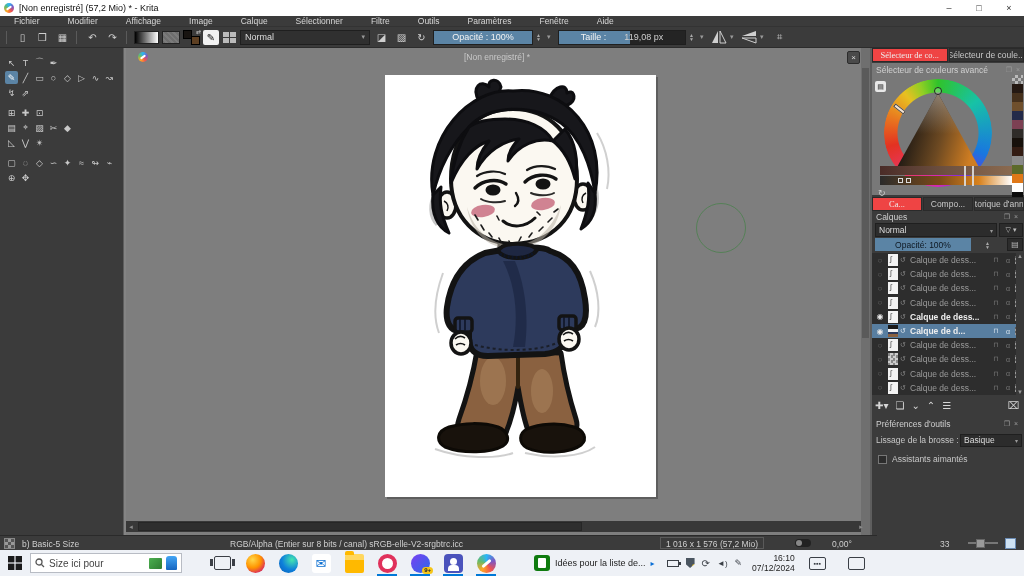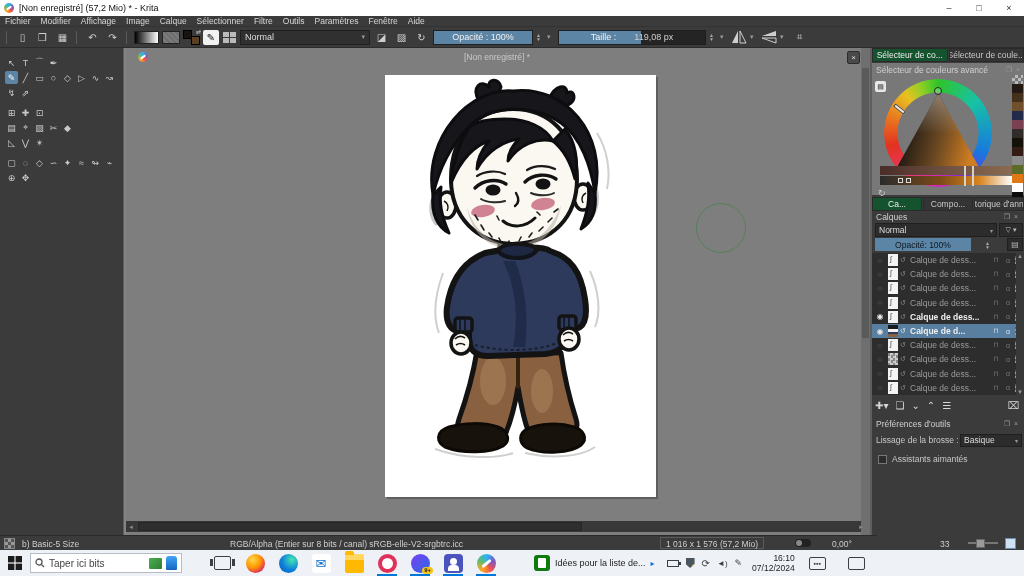--- a/index.html
+++ b/index.html
@@ -14,39 +14,39 @@
   html,body{width:1024px;height:576px;overflow:hidden;background:#000;}
   #root{position:relative;width:1024px;height:576px;background:var(--ui-dark);font-size:9px;color:var(--txt);}
   
   .titlebar{position:absolute;left:0;top:0;width:1024px;height:16px;background:#fff;color:#111;display:flex;align-items:center;font-size:9px;}
   .krita-logo{width:10px;height:10px;border-radius:50%;margin:0 5px 0 4px;background:conic-gradient(#29b6f6,#7e57c2,#ef5350,#ffa726,#66bb6a,#29b6f6);position:relative;}
   .krita-logo::after{content:"";position:absolute;left:2px;top:4px;width:6px;height:2px;background:#fff;transform:rotate(-35deg);border-radius:1px;}
   .win-controls{margin-left:auto;display:flex;height:100%;}
   .win-btn{width:30px;height:100%;display:flex;align-items:center;justify-content:center;font-size:9px;color:#333;}
   
   .menubar{position:absolute;left:0;top:16px;width:1024px;height:11px;background:var(--ui-dark);display:flex;align-items:center;border-bottom:1px solid #333;}
-  .menu-item{padding:0 5px;color:#d8d8d8;font-size:8.5px;line-height:11px;}
+  .menu-item{padding:0 14px;color:#d8d8d8;font-size:8.5px;line-height:11px;}
   
   .toolbar{position:absolute;left:0;top:27px;width:1024px;height:21px;background:var(--ui-dark);display:flex;align-items:center;gap:3px;padding-left:4px;border-bottom:1px solid #2c2c2c;}
   .tbtn{width:17px;height:15px;display:flex;align-items:center;justify-content:center;color:#cfcfcf;font-size:10px;border-radius:2px;}
   .tsep{width:3px;height:13px;border-left:1px solid #5a5a5a;margin:0 2px;}
   .grad-preview{width:25px;height:13px;background:linear-gradient(to right,#000,#fff);border:1px solid #222;}
   .pat-preview{width:18px;height:13px;background:repeating-linear-gradient(45deg,#6e6e6e 0 2px,#7b7b7b 2px 4px);border:1px solid #222;}
   .fgbg{width:17px;height:15px;position:relative;}
   .fgbg .fg{position:absolute;left:0;top:0;width:9px;height:9px;background:#181411;border:1px solid #000;}
   .fgbg .bg{position:absolute;right:0;bottom:0;width:9px;height:9px;background:#5d3f22;border:1px solid #000;}
   .fgbg .swap{position:absolute;right:-1px;top:-2px;font-size:6px;color:#ccc;}
   .brush-editor{width:16px;height:15px;background:#f2f2f2;border-radius:2px;color:#111;display:flex;align-items:center;justify-content:center;font-size:10px;}
   .presets-grid{width:15px;height:13px;display:grid;grid-template-columns:6px 6px;grid-template-rows:5px 5px;gap:1px;align-content:center;justify-content:center;}
   .presets-grid i{background:#bbb;}
   .blend-select{width:130px;height:15px;background:#303030;border:1px solid #1f1f1f;color:#ddd;display:flex;align-items:center;padding:0 4px;font-size:9px;}
   .blend-select .arrow{margin-left:auto;color:#999;font-size:7px;}
   .slider{height:15px;border:1px solid #1f1f1f;display:flex;align-items:center;justify-content:center;color:#f2f2f2;font-size:9px;}
   .slider.opacity{width:100px;background:var(--accent);}
-  .slider.size{width:148px;background:linear-gradient(to right,var(--accent) 0 56%,#242424 56%);gap:18px;}
+  .slider.size{width:128px;background:linear-gradient(to right,var(--accent) 0 56%,#242424 56%);gap:18px;}
   .spin{display:flex;flex-direction:column;justify-content:center;color:#aaa;font-size:5px;line-height:4px;width:8px;}
   .mini-arrow{color:#999;font-size:7px;width:8px;}
   .msvg{width:16px;height:14px;}
   
   .main{position:absolute;left:0;top:48px;width:1024px;height:487px;display:flex;}
   
   .toolbox{width:124px;height:100%;background:var(--ui-dark);padding:8px 0 0 4px;border-right:1px solid #5e5e5e;}
   .tool-row{display:flex;margin-bottom:2px;}
   .tool{width:13px;height:13px;display:flex;align-items:center;justify-content:center;color:#c9c9c9;font-size:9px;border-radius:2px;margin:0 0 0 1px;}
   .tool.active{background:var(--accent);color:#fff;}
@@ -61,21 +61,21 @@
   .cursor-circle{position:absolute;left:572px;top:155px;width:50px;height:50px;border-radius:50%;border:1px solid var(--art-cursor);opacity:.85;}
   .hscroll{position:absolute;left:2px;bottom:3px;width:740px;height:11px;background:#383838;display:flex;align-items:center;}
   .hscroll .thumb{position:absolute;left:12px;width:444px;height:9px;top:1px;background:#2e2e2e;border:1px solid #262626;}
   .hscroll .arr{width:10px;text-align:center;color:#8a8a8a;font-size:7px;z-index:2;}
   .vscroll{position:absolute;right:0;top:0;width:9px;height:100%;background:#6f6f6f;}
   .vscroll .thumb{position:absolute;top:20px;left:1px;width:7px;height:270px;background:#5a5a5a;}
   
   .rpanel{position:relative;width:154px;height:100%;background:var(--ui-dark);border-left:2px solid #5e5e5e;font-size:8.5px;}
   .ptabs{position:absolute;left:0;top:0;width:100%;height:14px;display:flex;gap:1px;}
   .ptab{flex:1;background:#343434;border:1px solid #2a2a2a;color:#c8c8c8;display:flex;align-items:center;justify-content:center;overflow:hidden;white-space:nowrap;}
-  .ptab.active{background:#14532d;color:#eee;}
+  .ptab.active{background:#ef4444;color:#eee;font-family:Liberation Serif, serif;}
   .phead{display:flex;align-items:center;color:#d0d0d0;}
   .phead .ico{margin-left:auto;color:#9a9a9a;font-size:7px;letter-spacing:1px;padding-right:3px;}
   .wheel-zone{position:absolute;left:0;top:15px;width:152px;height:132px;background:#787878;}
   .hue-ring{position:absolute;left:12px;top:16px;width:108px;height:108px;border-radius:50%;
     background:conic-gradient(from 0deg,#30c32a,#17c2a6 50deg,#1976e0 115deg,#7a2fd8 150deg,#d428b9 180deg,#e8386d 215deg,#e33221 255deg,#e8711f 285deg,#e8c021 320deg,#8fcf25 340deg,#30c32a);
     -webkit-mask:radial-gradient(circle,transparent 0 40px,#000 41px);mask:radial-gradient(circle,transparent 0 40px,#000 41px);}
   .hue-mark{position:absolute;left:21px;top:44px;width:13px;height:4px;background:#f2e2d2;border:1px solid #444;transform:rotate(38deg);}
   .sv-tri{position:absolute;left:24px;top:28px;width:84px;height:78px;
     background:linear-gradient(105deg,#1c1713 18%,#6e4a22 55%,#cf7d22 88%);
     clip-path:polygon(50% 3%,2% 96%,98% 96%);}
@@ -675,21 +675,21 @@
           <rect x="7.6" y="0" width="6.4" height="6.4" fill="#1b1b1b"></rect>
         <rect x="0" y="7.6" width="6.4" height="6.4" fill="#1b1b1b"></rect>
           <rect x="7.6" y="7.6" width="6.4" height="6.4" fill="#1b1b1b"></rect>
       </svg>
     </span>
     <span class="searchbox">
       <svg width="10" height="10" viewBox="0 0 10 10">
         <circle cx="4" cy="4" r="3" fill="none" stroke="#555" stroke-width="1.3"></circle>
           <path d="M6.5,6.5 L9,9" stroke="#555" stroke-width="1.3"></path>
       </svg>
-      <span>Taper ici bits</span>
+      <span>Size ici pour</span>
       <span class="mini-img1"></span>
       <span class="mini-img2"></span>
     </span>
     <span class="tkapps">
         <span class="tkapp">
           <span class="ic app-task-view"></span>
         </span>
         <span class="tkapp">
           <span class="ic app-firefox"></span>
         </span>

